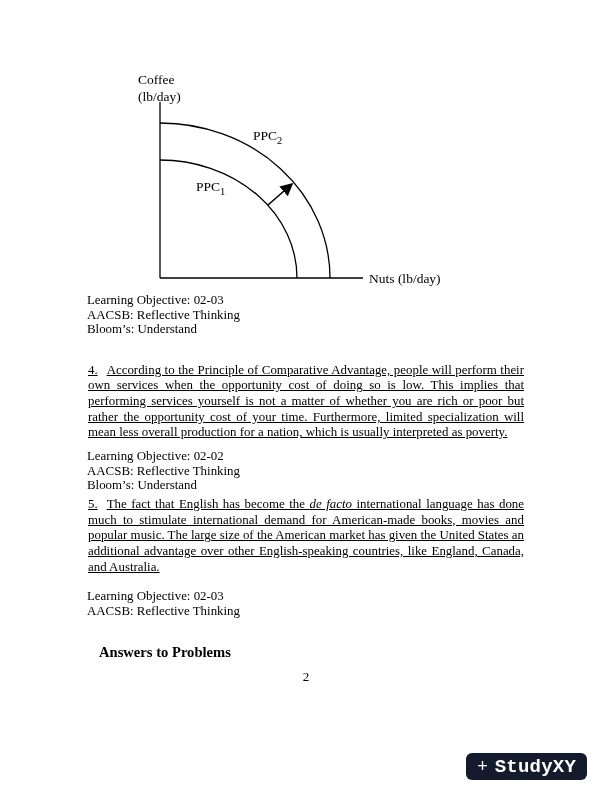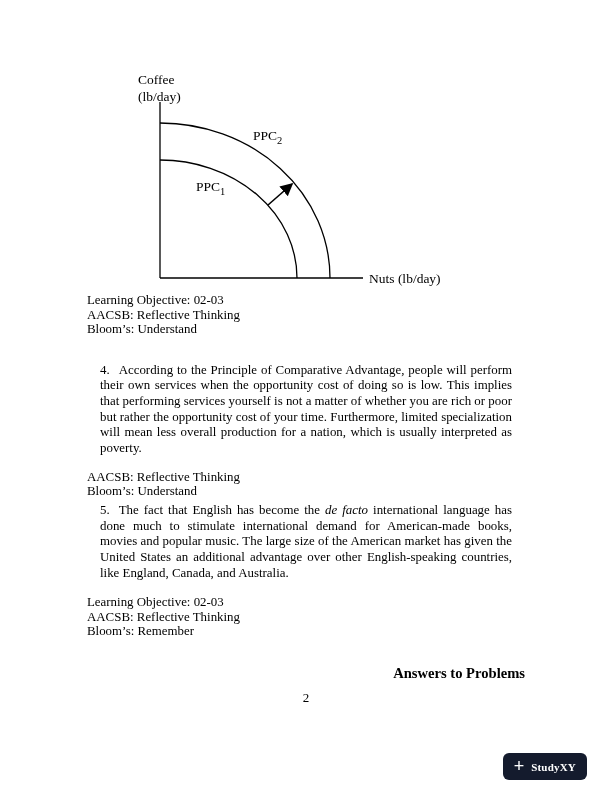--- a/index.html
+++ b/index.html
@@ -14,53 +14,52 @@
     color: #000000;
     overflow: hidden;
   }
   .diagram-wrap { margin-top: 66px; }
   .diagram-wrap svg { display: block; }
   .svg-label { font-family: "Liberation Serif", serif; font-size: 13.5px; fill: #000; }
   .meta { line-height: 1.13; font-family: Liberation Serif, serif; }
   .meta-1 { margin-top: 2px; }
   .meta-2 { margin-top: 8px; }
   .meta-3 { margin-top: 14px; }
-  .para { margin: 13px; text-align: justify; line-height: 1.215; }
+  .para { margin: 1px; text-align: justify; line-height: 1.215; text-decoration: underline; }
   .para-4 { margin-top: 26px; }
   .para-5 { margin-top: 4px; }
   .answer-para { margin-top: 20px; text-align: left; }
   .pnum { margin-right: 9px; }
   .italic { font-style: italic; }
   .section-heading {
     margin: 26px 0 0 12px;
     font-size: 14.6px;
     font-weight: bold;
     font-family: "Liberation Serif", serif;
-    text-align: right;
   }
   .page-number { margin-top: 8px; text-align: center; font-size: 13px; }
   .logo {
     position: absolute;
     right: 25px; bottom: 12px;
     height: 27px;
     display: flex; align-items: center; gap: 7px;
     padding: 0 11px;
     border-radius: 6px;
     box-sizing: border-box;
   }
   .logo-plus {
     color: #ffffff;
     font-family: "Liberation Sans", sans-serif;
     font-size: 18px; font-weight: 300;
     line-height: 1;
     margin-top: -2px;
   }
   .logo-text {
-    font-family: Liberation Serif, serif;
-    font-size: 11px; font-weight: 700;
+    font-family: Liberation Mono, monospace;
+    font-size: 19px; font-weight: 700;
     letter-spacing: 0.2px;
   }
   .logo-study { color: #ffffff; }
   .logo-xy { color: #ffffff; }
 </style>
 </head>
 <body>
 
 <div class="page">
 
@@ -90,30 +89,30 @@
 
   <div class="meta meta-1">
     <div>Learning Objective: 02-03</div>
     <div>AACSB: Reflective Thinking</div>
     <div>Bloom’s: Understand</div>
   </div>
 
   <p class="para para-4"><span class="pnum">4.</span><span>According to the Principle of Comparative Advantage, people will perform their own services when the opportunity cost of doing so is low. This implies that performing services yourself is not a matter of whether you are rich or poor but rather the opportunity cost of your time. Furthermore, limited specialization will mean less overall production for a nation, which is usually interpreted as poverty.</span></p>
 
   <div class="meta meta-2">
+    <div>Learning Objective: 02-02</div>
     <div>AACSB: Reflective Thinking</div>
     <div>Bloom’s: Understand</div>
   </div>
 
   <p class="para para-5"><span class="pnum">5.</span><span>The fact that English has become the </span><span class="italic">de facto</span><span> international language has done much to stimulate international demand for American-made books, movies and popular music. The large size of the American market has given the United States an additional advantage over other English-speaking countries, like England, Canada, and Australia.</span></p>
 
   <div class="meta meta-3">
     <div>Learning Objective: 02-03</div>
     <div>AACSB: Reflective Thinking</div>
-    <div>Bloom’s: Remember</div>
   </div>
 
   <h2 class="section-heading">Answers to Problems</h2>
 
 
   <div class="page-number">2</div>
 
   <div class="logo" style="background: rgb(20, 27, 45);">
     <span class="logo-plus">+</span>
     <span class="logo-text"><span class="logo-study">Study</span><span class="logo-xy">XY</span></span>

